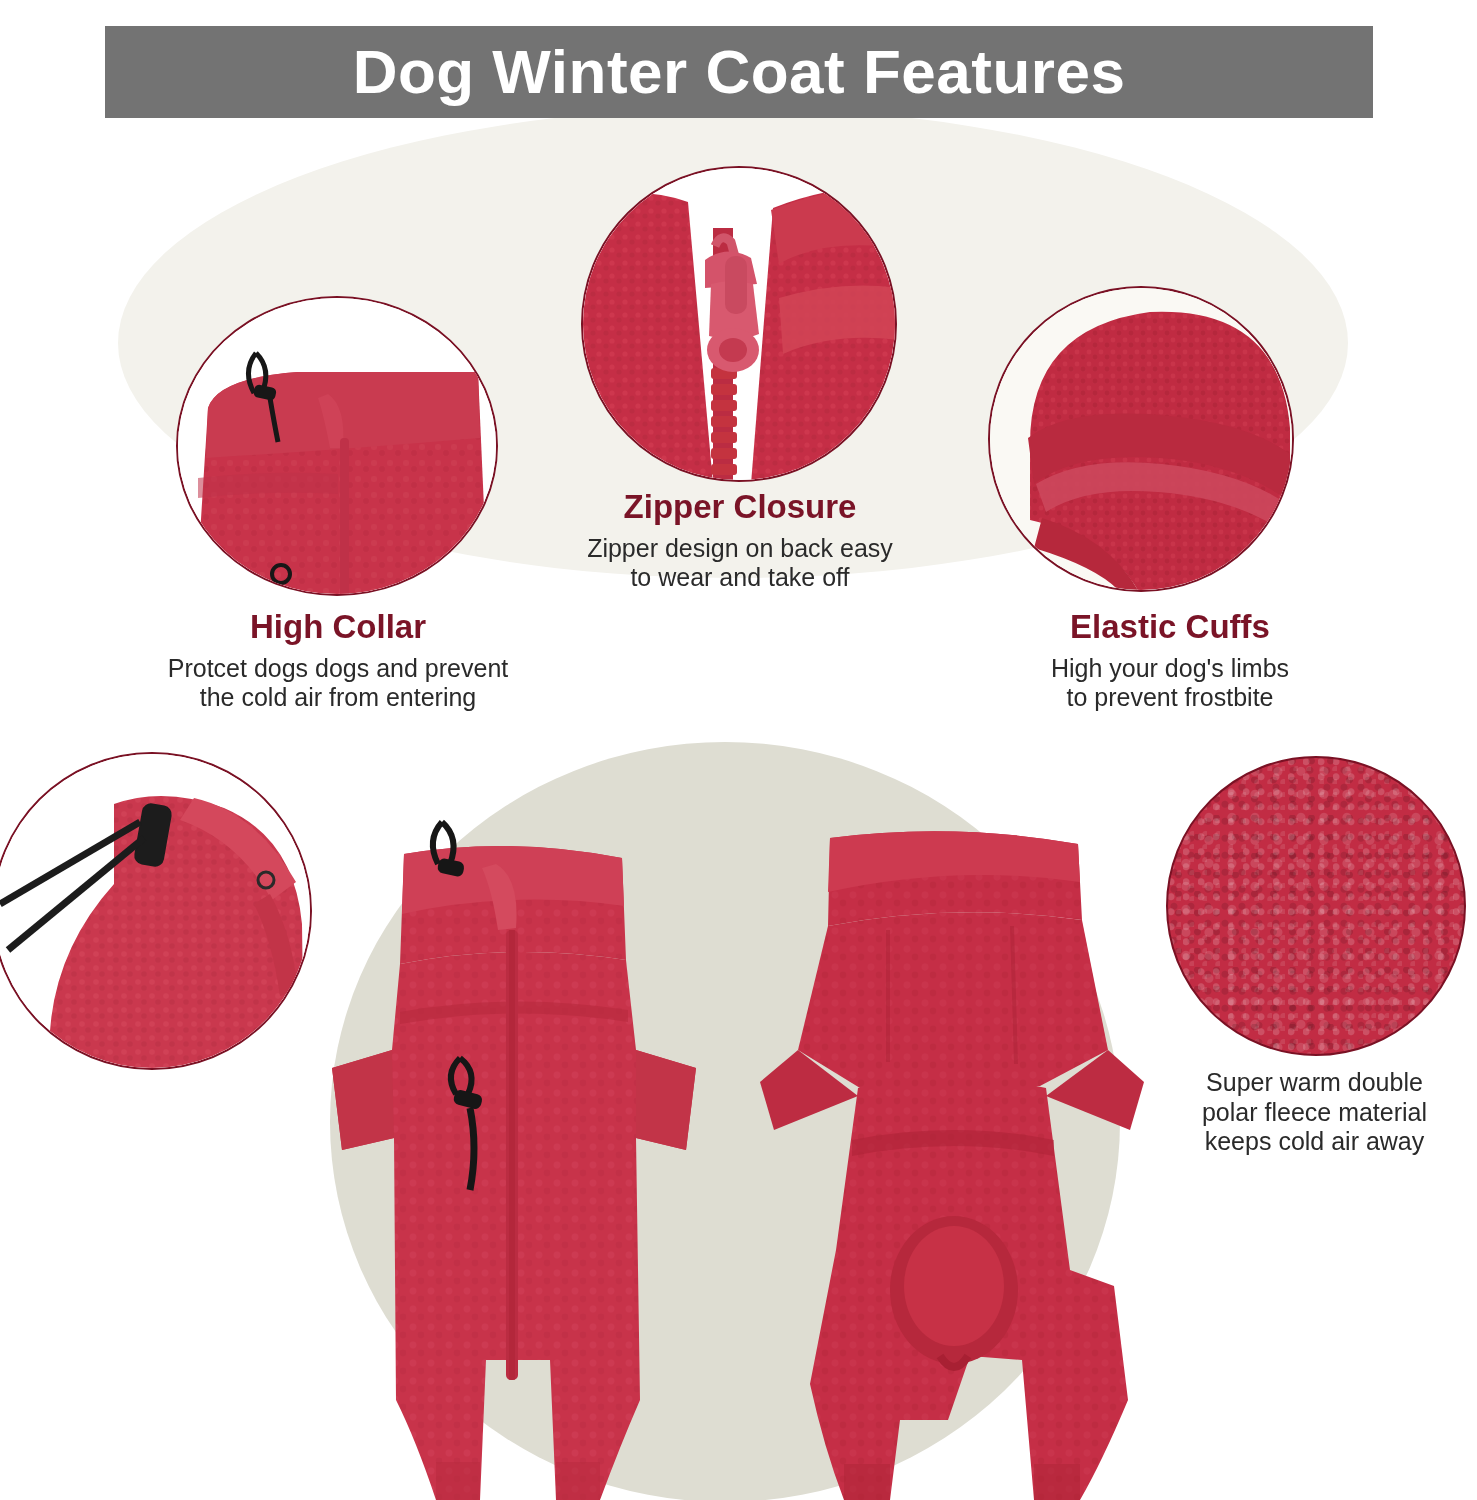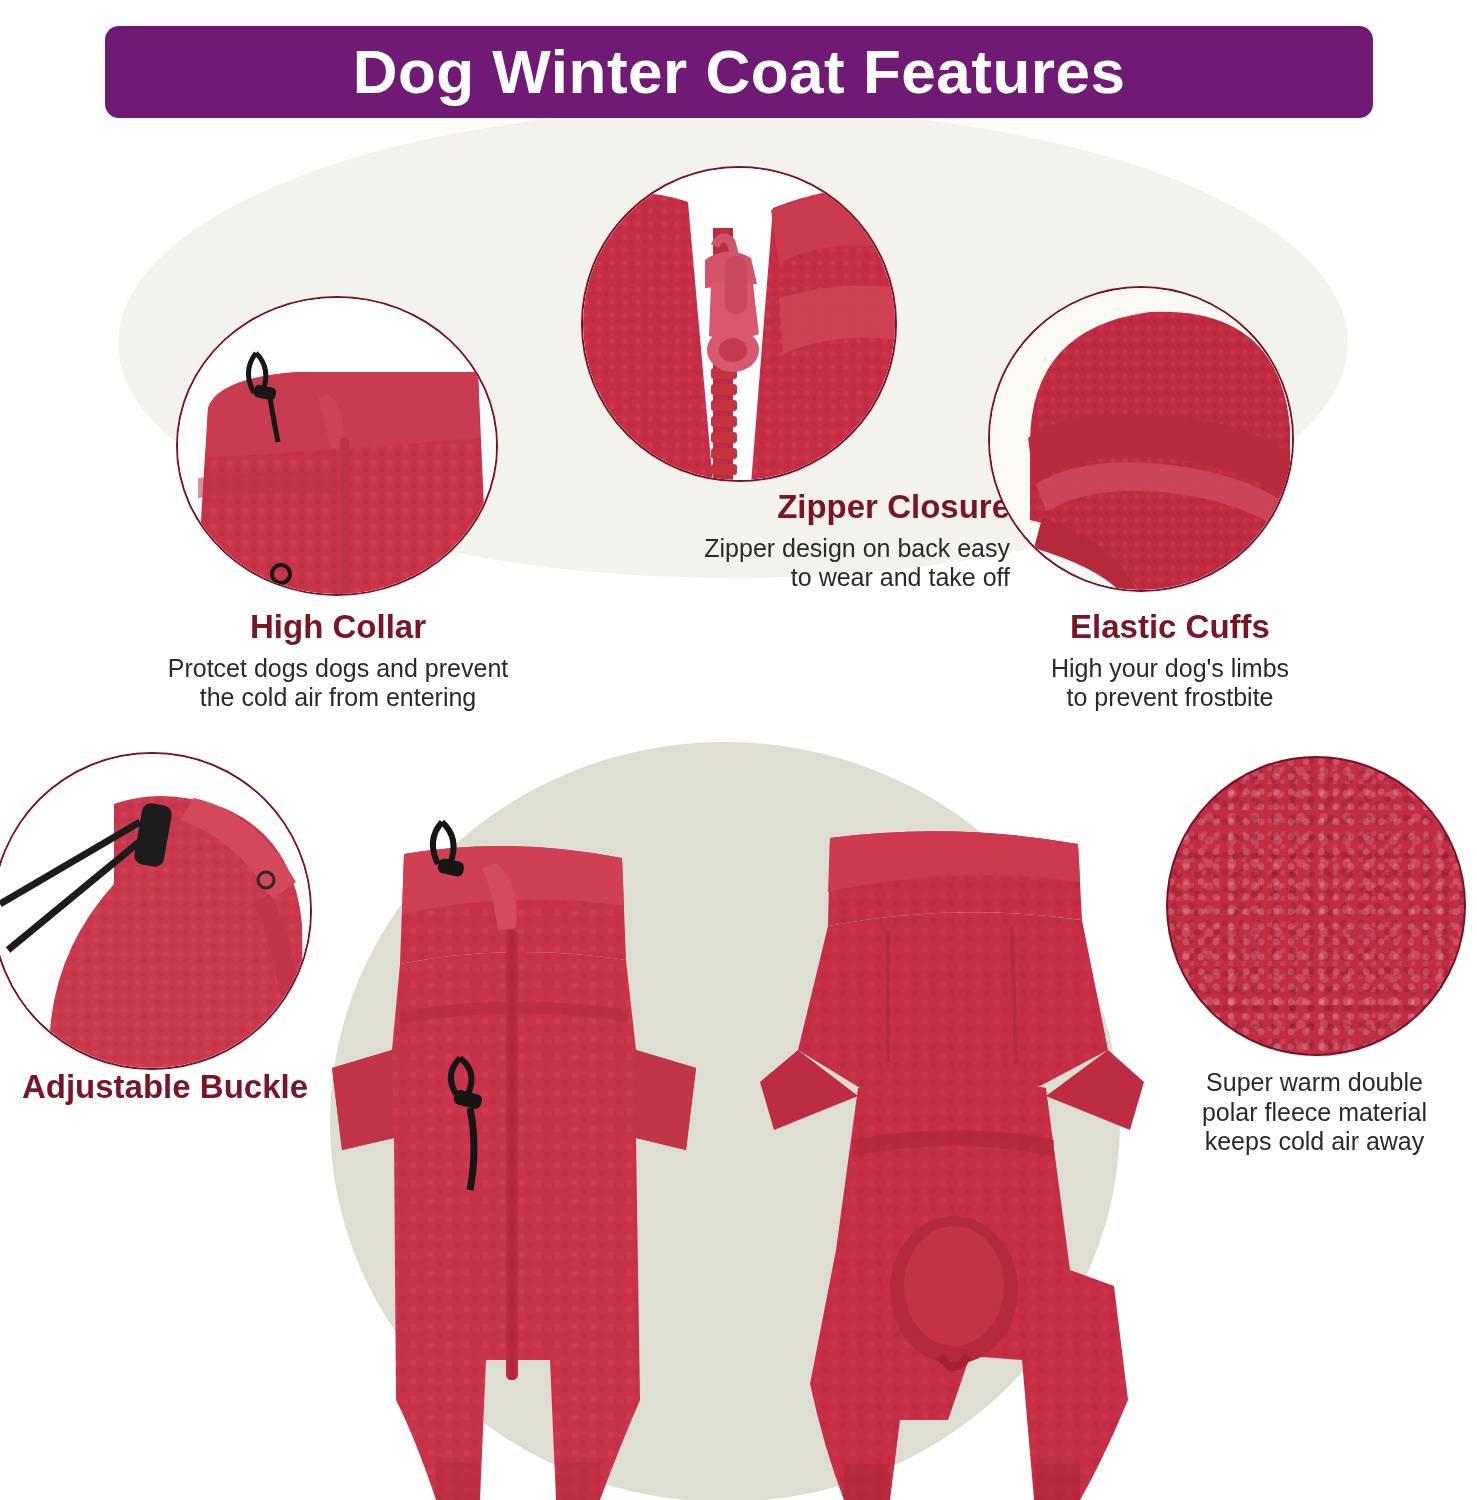--- a/index.html
+++ b/index.html
@@ -35,22 +35,22 @@
     border-radius: 50%;
   }
 
   
   .title-banner {
     position: absolute;
     left: 105px;
     top: 26px;
     width: 1268px;
     height: 92px;
-    background: #701a75;
-    border-radius: 14px;
+    background: #737373;
+    border-radius: 0;
     display: flex;
     align-items: center;
     justify-content: center;
     z-index: 5;
   }
   .title-text {
     color: #ffffff;
     font-size: 62px;
     font-weight: bold;
     letter-spacing: 0.5px;
@@ -165,21 +165,21 @@
       <g>
         <path d="M132 78 q6 -14 16 -4 l6 22" fill="none" stroke="#d1556a" stroke-width="9"></path>
         <path d="M122 92 q22 -16 46 -2 l6 26 -52 4 z" fill="#d4536a"></path>
         <path d="M128 116 q22 -6 42 0 l6 50 q-24 10 -50 2 z" fill="#d8596f"></path>
         <ellipse cx="150" cy="182" rx="26" ry="22" fill="#d8596f"></ellipse>
         <ellipse cx="150" cy="182" rx="14" ry="12" fill="#c43a50"></ellipse>
         <rect x="142" y="88" width="22" height="58" rx="10" fill="#c94a60"></rect>
       </g>
     </svg>
   </div>
-  <div class="feature-caption" style="left:470px; top:488px; width:540px;text-align:right;">
+  <div class="feature-caption" style="left:470px; top:488px; width:540px;">
     <div class="feature-title">Zipper Closure</div>
     <div class="feature-desc">Zipper design on back easy
 to wear and take off</div>
   </div>
 </div>
 
 <div class="feature">
   <div class="circle-frame" style="left:988px; top:286px; width:306px; height:306px;">
     <svg viewBox="0 0 306 306" width="306" height="306">
       <defs>
@@ -219,21 +219,20 @@
       <path d="M276 140 q22 40 28 96 l-18 6 q-8 -56 -26 -92 z" fill="#c23448"></path>
       <g>
         <rect x="144" y="50" width="30" height="62" rx="9" fill="#1c1c1c" transform="rotate(10 159 81)"></rect>
         <path d="M146 68 L6 150" stroke="#1c1c1c" stroke-width="7" fill="none"></path>
         <path d="M150 84 L14 196" stroke="#1c1c1c" stroke-width="7" fill="none"></path>
       </g>
       <circle cx="272" cy="126" r="8" fill="none" stroke="#2a2a2a" stroke-width="3"></circle>
     </svg>
   </div>
   <div class="feature-caption" style="left:0px; top:1068px; width:330px;">
-    <div class="feature-title">Adjustable Buckle</div>
   </div>
 </div>
 
 <div class="feature">
   <div class="circle-frame fleece-dense" style="left:1166px; top:756px; width:300px; height:300px;"></div>
   <div class="feature-caption" style="left:1152px; top:1068px; width:325px;">
     <div class="feature-desc">Super warm double
 polar fleece material
 keeps cold air away</div>
   </div>

